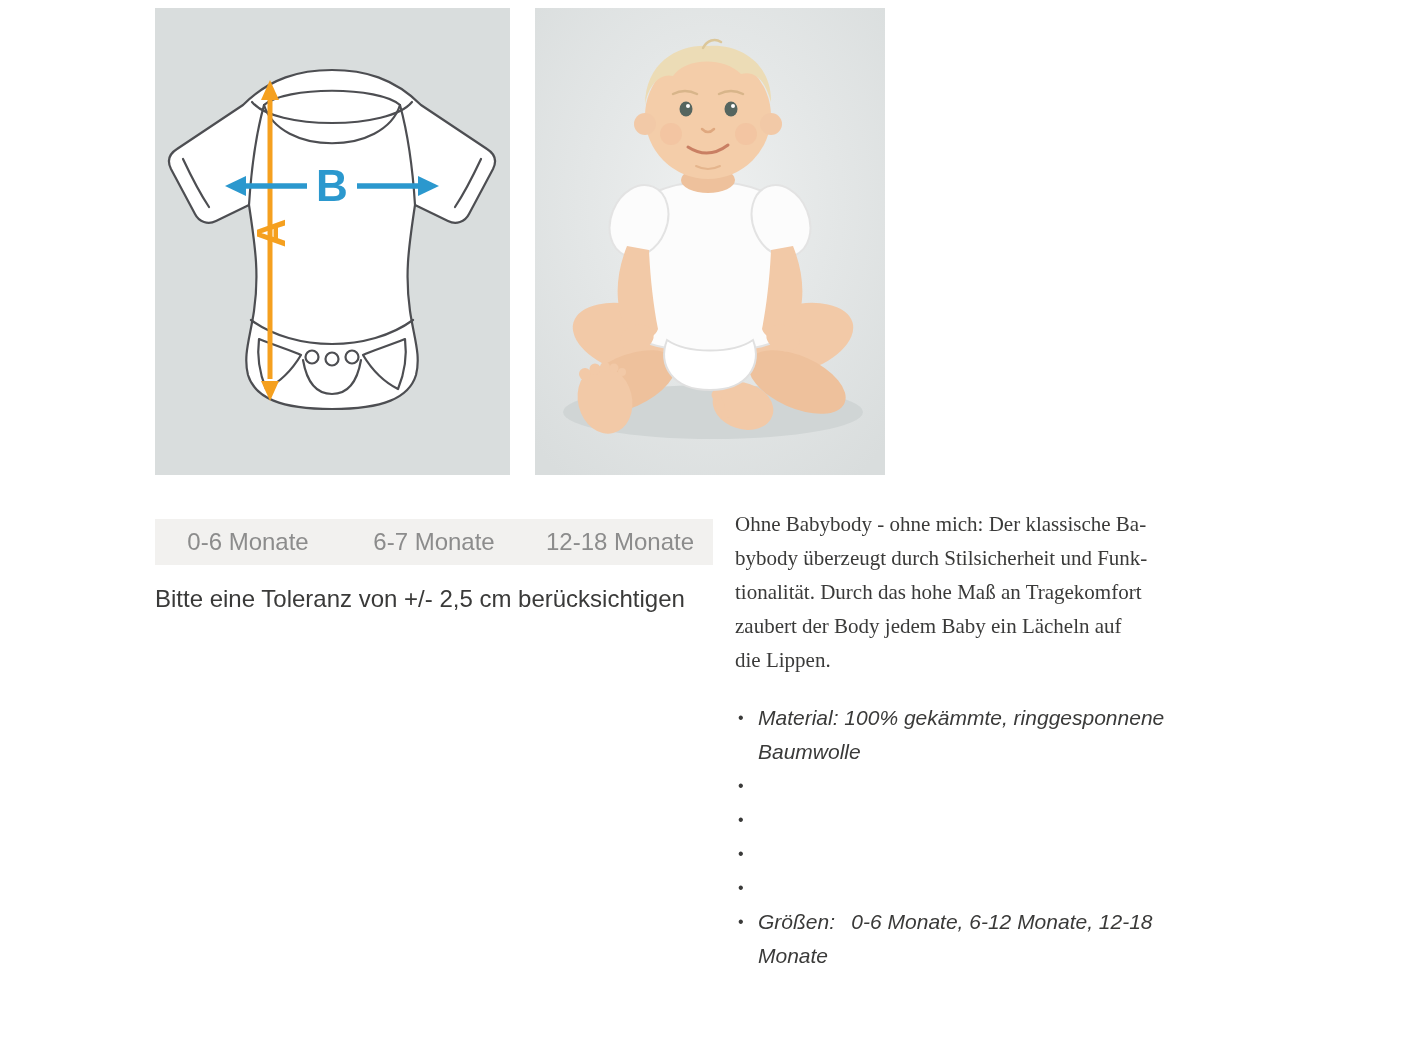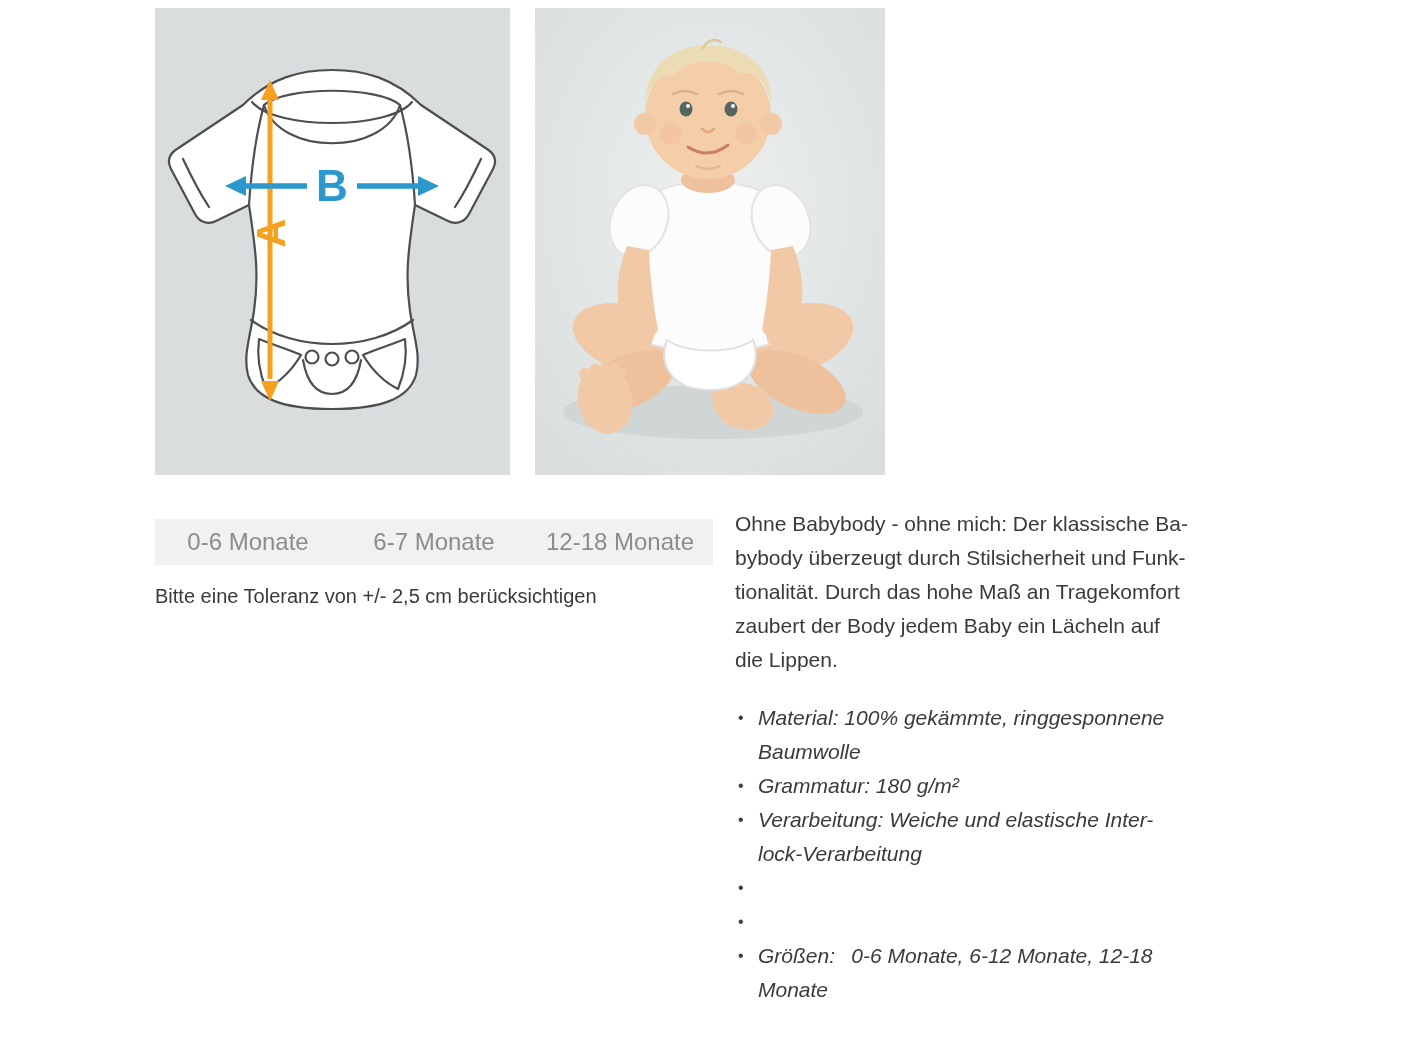--- a/index.html
+++ b/index.html
@@ -11,26 +11,26 @@
   .media-row { position:absolute; left:155px; top:8px; display:flex; gap:25px; }
   .panel { height:467px; }
   .panel-diagram { width:355px; background:#d9dddd; }
   .panel-photo   { width:350px; background:#d9dddd; }
   .panel svg { display:block; width:100%; height:100%; }
 
   
   .size-col { position:absolute; left:155px; top:519px; width:558px; }
   .size-bar { display:flex; height:46px; background:#f2f1ef; align-items:center; }
   .size-cell { flex:1; text-align:center; font-size:24px; color:#8c8c8c; }
-  .tolerance { margin-top:20px; font-size:20px; color:#3a3a39; white-space:nowrap; }
+  .tolerance { margin-top:20px; font-size:24px; color:#3a3a39; white-space:nowrap; }
 
   
   .description { position:absolute; left:735px; top:507px; width:545px;
                  font-size:21px; line-height:34px; color:#3a3a39; }
-  .intro { white-space:pre-line; }
+  .intro { white-space:pre-line;font-family:Liberation Serif, serif; }
   .features { list-style:none; margin-top:24px; }
   .feature-item { display:flex; }
   .bullet { width:23px; flex-shrink:0; font-size:16px; line-height:34px; color:#3a3a39; padding-left:3px; }
   .feature-text { white-space:pre-line;font-style:italic; }
 
   
   text { font-family:"Liberation Sans", sans-serif; font-weight:bold; }
 </style>
 </head>
 <body>
@@ -173,26 +173,23 @@
 zaubert der Body jedem Baby ein Lächeln auf
 die Lippen.</p>
     <ul class="features">
       <li class="feature-item">
         <span class="bullet">•</span>
         <span class="feature-text">Material: 100% gekämmte, ringgesponnene
 Baumwolle</span>
       </li>
       <li class="feature-item">
         <span class="bullet">•</span>
-        <span class="feature-text">Grammatur: 180 g/m²</span>
-      </li>
-      <li class="feature-item">
-        <span class="bullet">•</span>
-        <span class="feature-text">Verarbeitung: Weiche und elastische Inter-
-lock-Verarbeitung</span>
+      </li>
+      <li class="feature-item">
+        <span class="bullet">•</span>
       </li>
       <li class="feature-item">
         <span class="bullet">•</span>
       </li>
       <li class="feature-item">
         <span class="bullet">•</span>
       </li>
       <li class="feature-item">
         <span class="bullet">•</span>
         <span class="feature-text">Größen:  0-6 Monate, 6-12 Monate, 12-18

